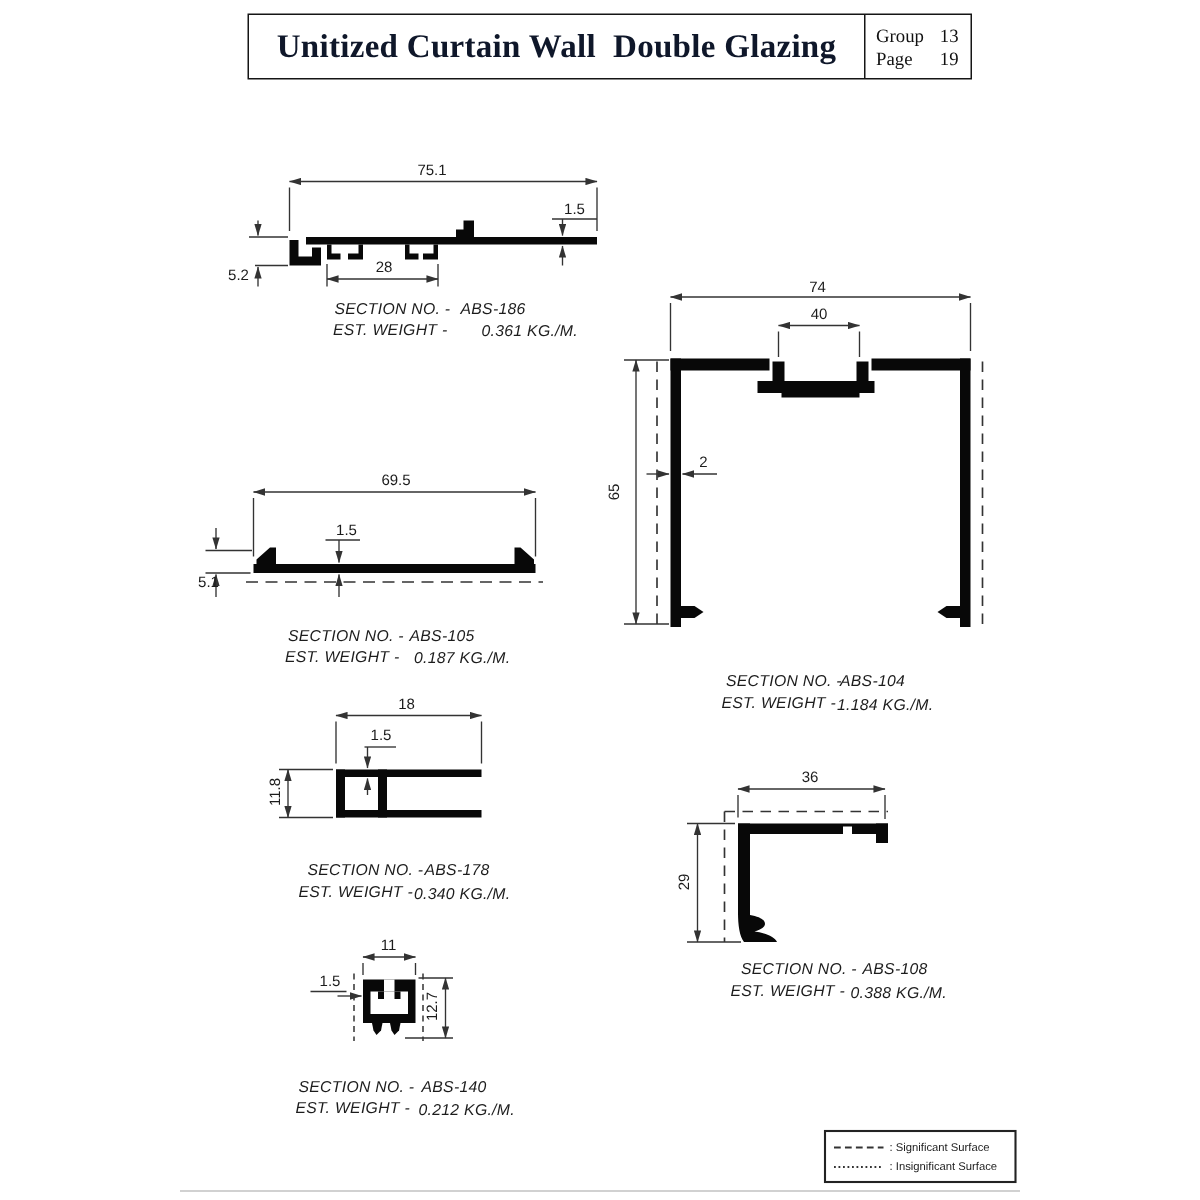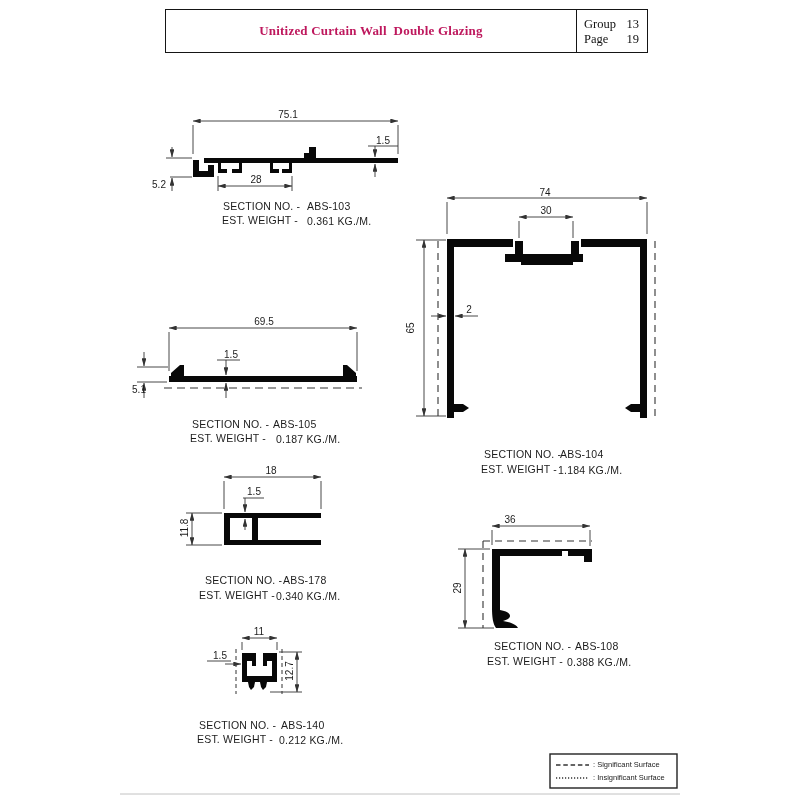--- a/index.html
+++ b/index.html
@@ -3,28 +3,28 @@
 <meta charset="utf-8">
 <style>
   html,body{margin:0;padding:0;background:#ffffff;}
   .sheet{position:relative;width:800px;height:800px;background:#ffffff;overflow:hidden;
          font-family:"Liberation Sans",sans-serif;color:#1b1b1b;}
   svg.linework{position:absolute;left:0;top:0;}
   
   .header{position:absolute;left:165px;top:9px;width:481px;height:42px;
           border:1.6px solid #151515;display:flex;background:#fff;box-sizing:content-box;}
   .header-title{flex:1;display:flex;align-items:center;justify-content:center;
-          font-family:"Liberation Serif",serif;font-weight:bold;font-size:13px;
-          white-space:pre;color:#be185d;letter-spacing:.2px;}
+          font-family:"Liberation Serif",serif;font-weight:bold;font-size:22px;
+          white-space:pre;color:#0f172a;letter-spacing:.2px;}
   .header-meta{width:71px;border-left:1.6px solid #151515;display:flex;flex-direction:column;
           justify-content:center;gap:1px;padding:0 8px 0 7px;box-sizing:border-box;
           font-family:"Liberation Serif",serif;font-size:12.5px;color:#111;}
   .meta-row{display:flex;justify-content:space-between;line-height:14px;align-items:flex-end;}
   
-  .lbl{position:absolute;font-size:10.5px;white-space:nowrap;letter-spacing:.2px;color:#1c1c1c;}
+  .lbl{position:absolute;font-size:10.5px;white-space:nowrap;letter-spacing:.2px;color:#1c1c1c;font-style:italic;}
   .dim{position:absolute;font-size:10px;white-space:nowrap;color:#1c1c1c;
        transform:translate(-50%,-50%);}
   .dim.rot{transform:translate(-50%,-50%) rotate(-90deg);}
   .legend-text{position:absolute;font-size:7.5px;white-space:nowrap;color:#1c1c1c;}
 </style>
 </head>
 <body>
 
 <div class="sheet">
 
@@ -206,43 +206,43 @@
       </div>
     </div>
   </div>
 
   <span class="dim" style="left:288px;top:114px">75.1</span>
   <span class="dim" style="left:383px;top:140px">1.5</span>
   <span class="dim" style="left:159px;top:184px">5.2</span>
   <span class="dim" style="left:256px;top:179px">28</span>
 
   <span class="dim" style="left:545px;top:192px">74</span>
-  <span class="dim" style="left:546px;top:210px">30</span>
+  <span class="dim" style="left:546px;top:210px">40</span>
   <span class="dim rot" style="left:410px;top:328px">65</span>
   <span class="dim" style="left:469px;top:309px">2</span>
 
   <span class="dim" style="left:264px;top:321px">69.5</span>
   <span class="dim" style="left:231px;top:354px">1.5</span>
   <span class="dim" style="left:139px;top:389px">5.1</span>
 
   <span class="dim" style="left:271px;top:470px">18</span>
   <span class="dim" style="left:254px;top:491px">1.5</span>
   <span class="dim rot" style="left:184px;top:528px">11.8</span>
 
   <span class="dim" style="left:259px;top:631px">11</span>
   <span class="dim" style="left:220px;top:655px">1.5</span>
   <span class="dim rot" style="left:289px;top:671px">12.7</span>
 
-  <span class="dim" style="left:510px;top:519px">36</span>
+  <span class="dim" style="left:540px;top:519px">36</span>
   <span class="dim rot" style="left:457px;top:588px">29</span>
 
   <span class="lbl" style="left:223px;top:200px">SECTION NO. -</span>
-  <span class="lbl" style="left:307px;top:200px">ABS-103</span>
+  <span class="lbl" style="left:307px;top:200px">ABS-186</span>
   <span class="lbl" style="left:222px;top:214px">EST. WEIGHT -</span>
-  <span class="lbl" style="left:307px;top:215px">0.361 KG./M.</span>
+  <span class="lbl" style="left:321px;top:215px">0.361 KG./M.</span>
 
   <span class="lbl" style="left:484px;top:448px">SECTION NO. -</span>
   <span class="lbl" style="left:560px;top:448px">ABS-104</span>
   <span class="lbl" style="left:481px;top:463px">EST. WEIGHT -</span>
   <span class="lbl" style="left:558px;top:464px">1.184 KG./M.</span>
 
   <span class="lbl" style="left:192px;top:418px">SECTION NO. -</span>
   <span class="lbl" style="left:273px;top:418px">ABS-105</span>
   <span class="lbl" style="left:190px;top:432px">EST. WEIGHT -</span>
   <span class="lbl" style="left:276px;top:433px">0.187 KG./M.</span>

